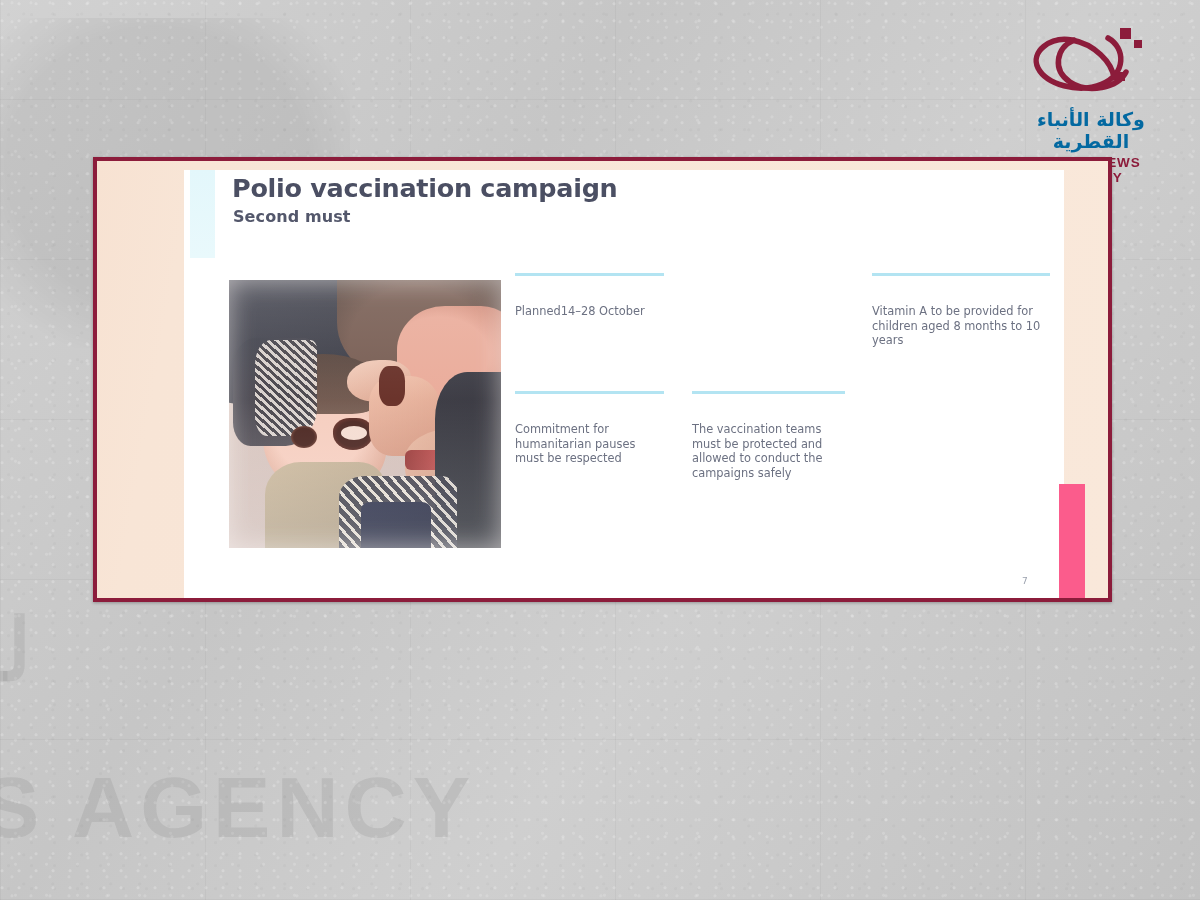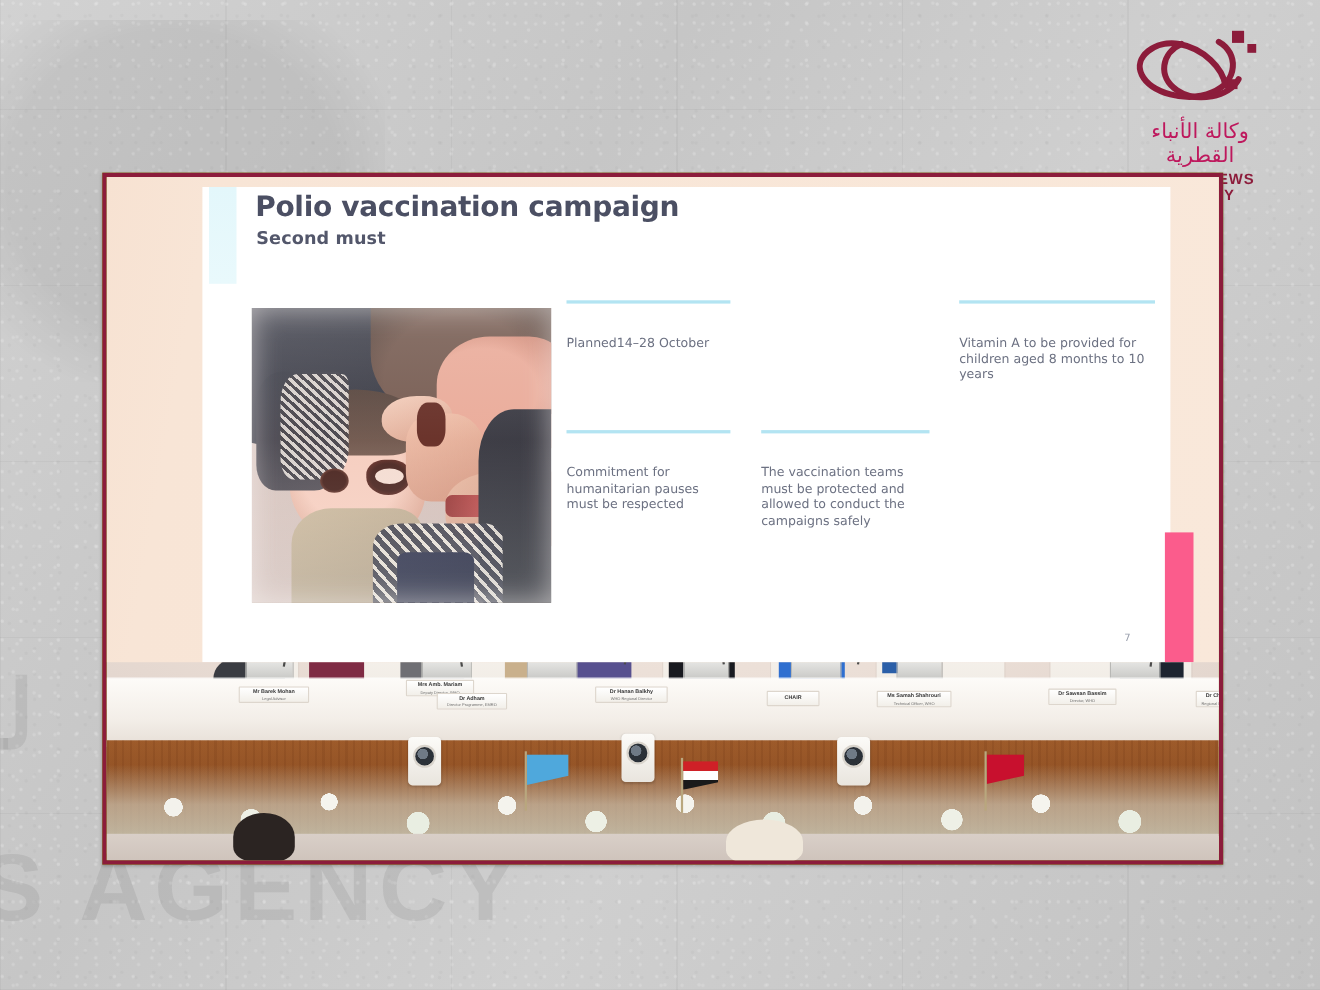--- a/index.html
+++ b/index.html
@@ -50,34 +50,34 @@
     font-size:86px;font-weight:bold;letter-spacing:4px;
     color:rgba(120,120,120,.16);
     white-space:nowrap;
   }
 
   
   #logo{position:absolute;right:34px;top:22px;width:150px;height:128px;text-align:center;}
   #logo-mark{position:relative;width:150px;height:84px;}
   #logo-mark svg{position:absolute;left:0;top:0;}
   #logo-ar{
-    font-size:19px;color:#be185d;font-weight:normal;margin-top:2px;
+    font-size:19px;color:#0369a1;font-weight:bold;margin-top:2px;
     font-family:"DejaVu Sans",sans-serif;direction:rtl;letter-spacing:.5px;
   }
   #logo-en{
     font-size:13.5px;color:#8c1c3b;font-weight:bold;letter-spacing:.9px;margin-top:3px;
   }
 
   
   #frame{
-    position:absolute;left:93px;top:157px;width:1019px;height:629px;
+    position:absolute;left:93px;top:157px;width:1019px;height:445px;
     border:4px solid #8c1c3b;
     box-sizing:border-box;
     overflow:hidden;
-    background:#84cc16;
+    background:#0369a1;
     box-shadow:0 1px 3px rgba(0,0,0,.28);
   }
 
   
   #room{
     position:absolute;left:0;top:0;width:100%;height:100%;
     background:
       linear-gradient(180deg,#efe3da 0%,#ece0d8 52%,#e8ddd6 63%,#e8ddd6 100%);
   }
   

